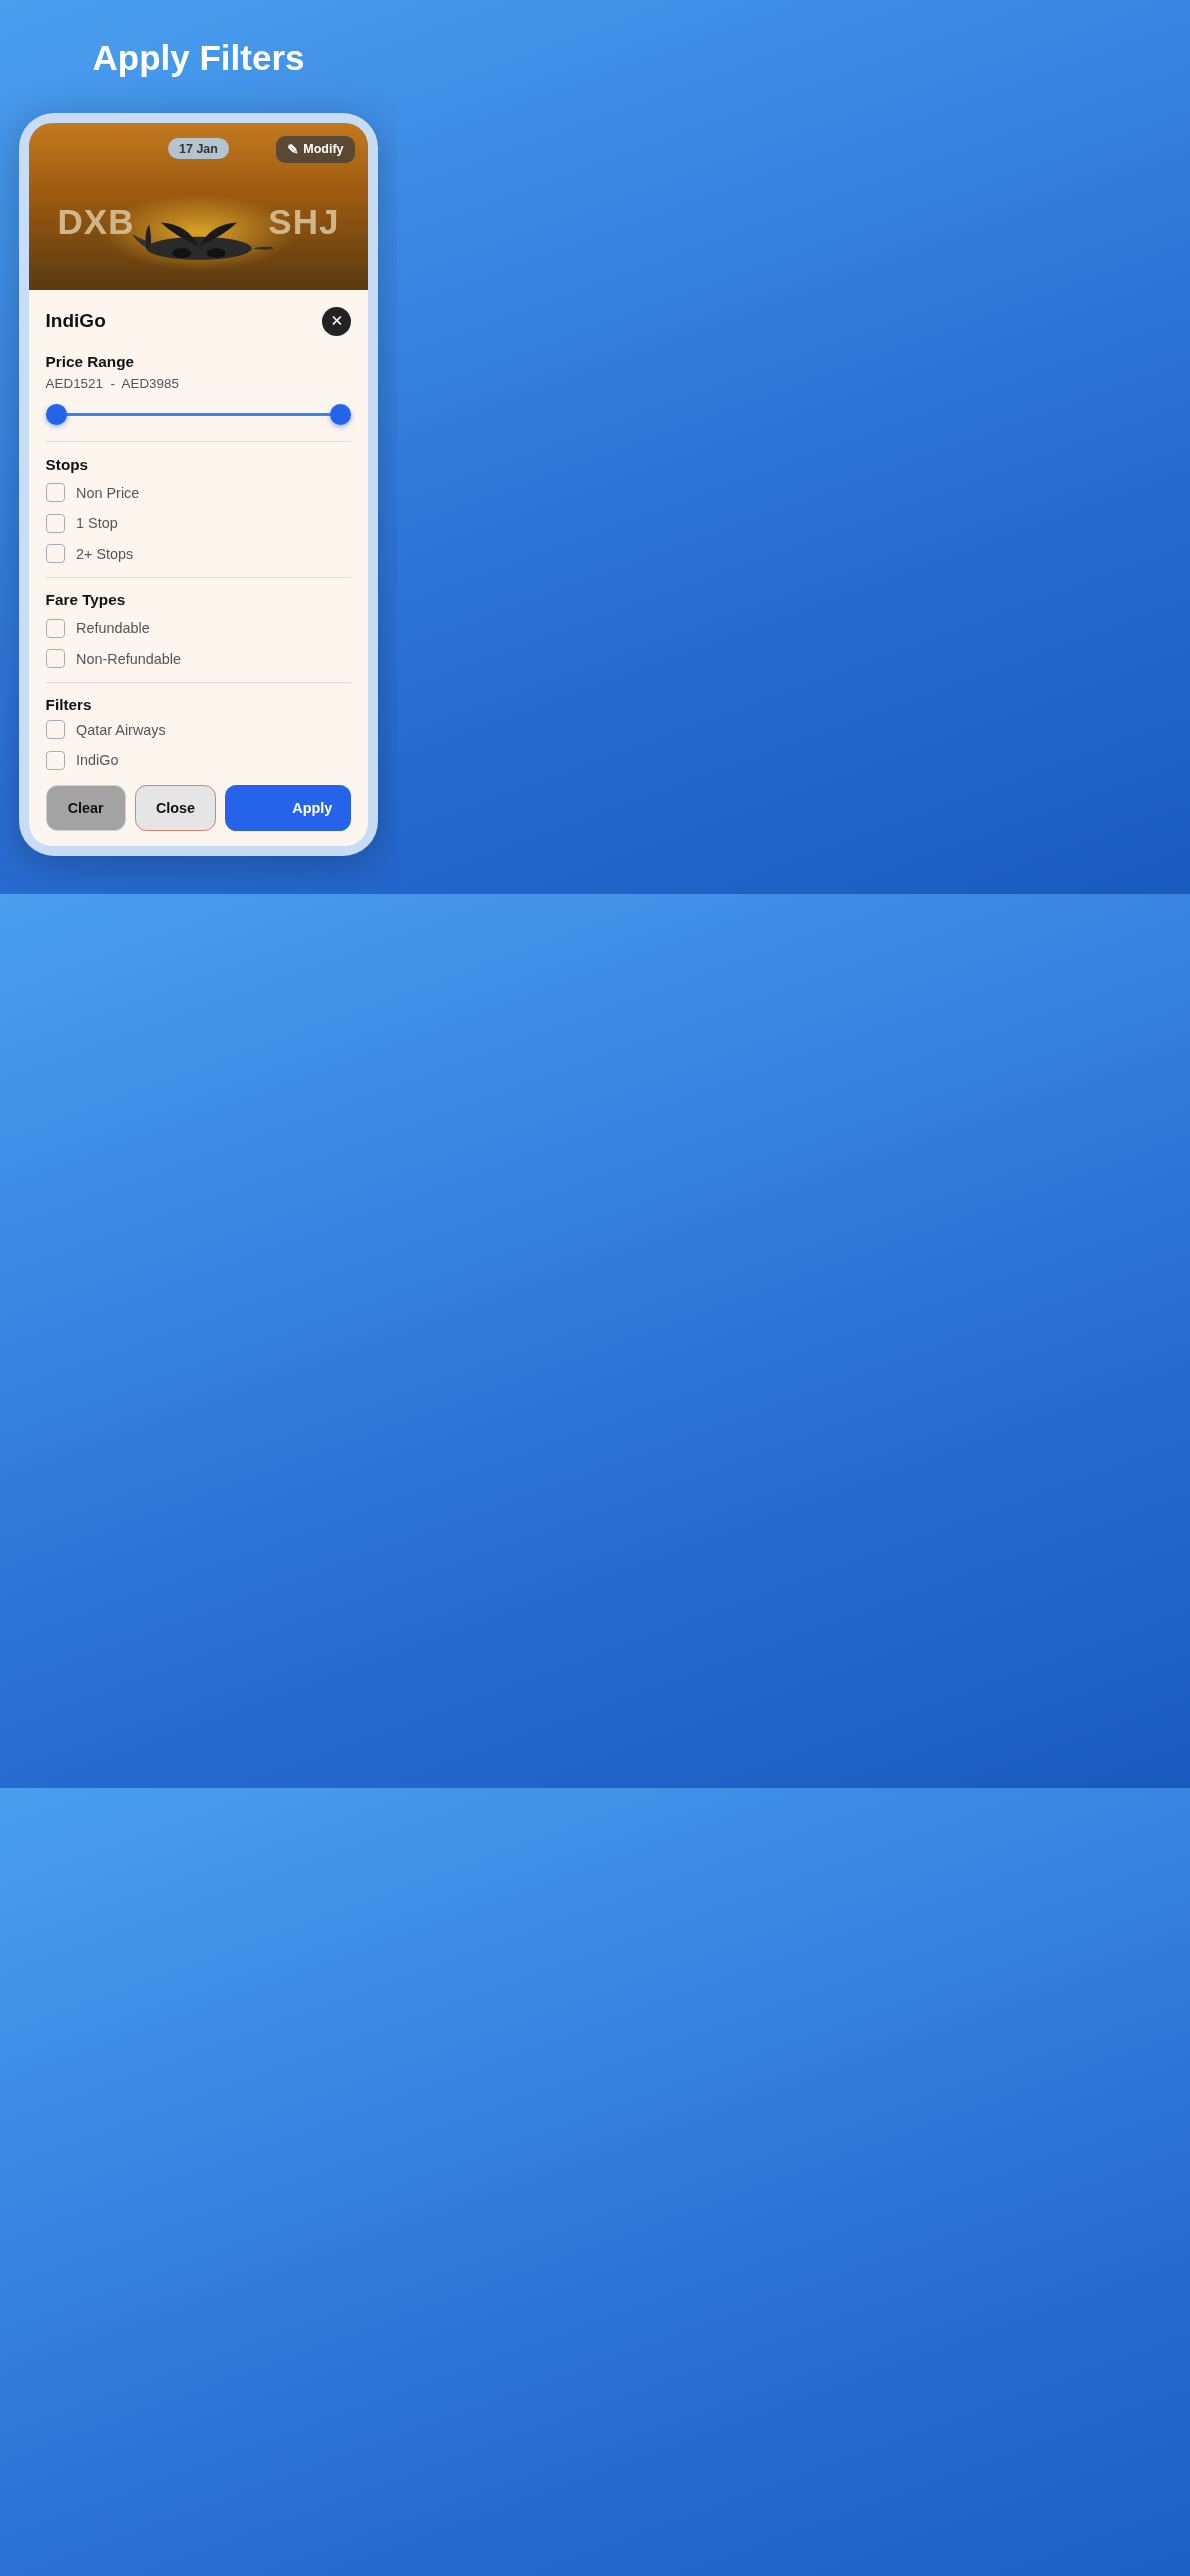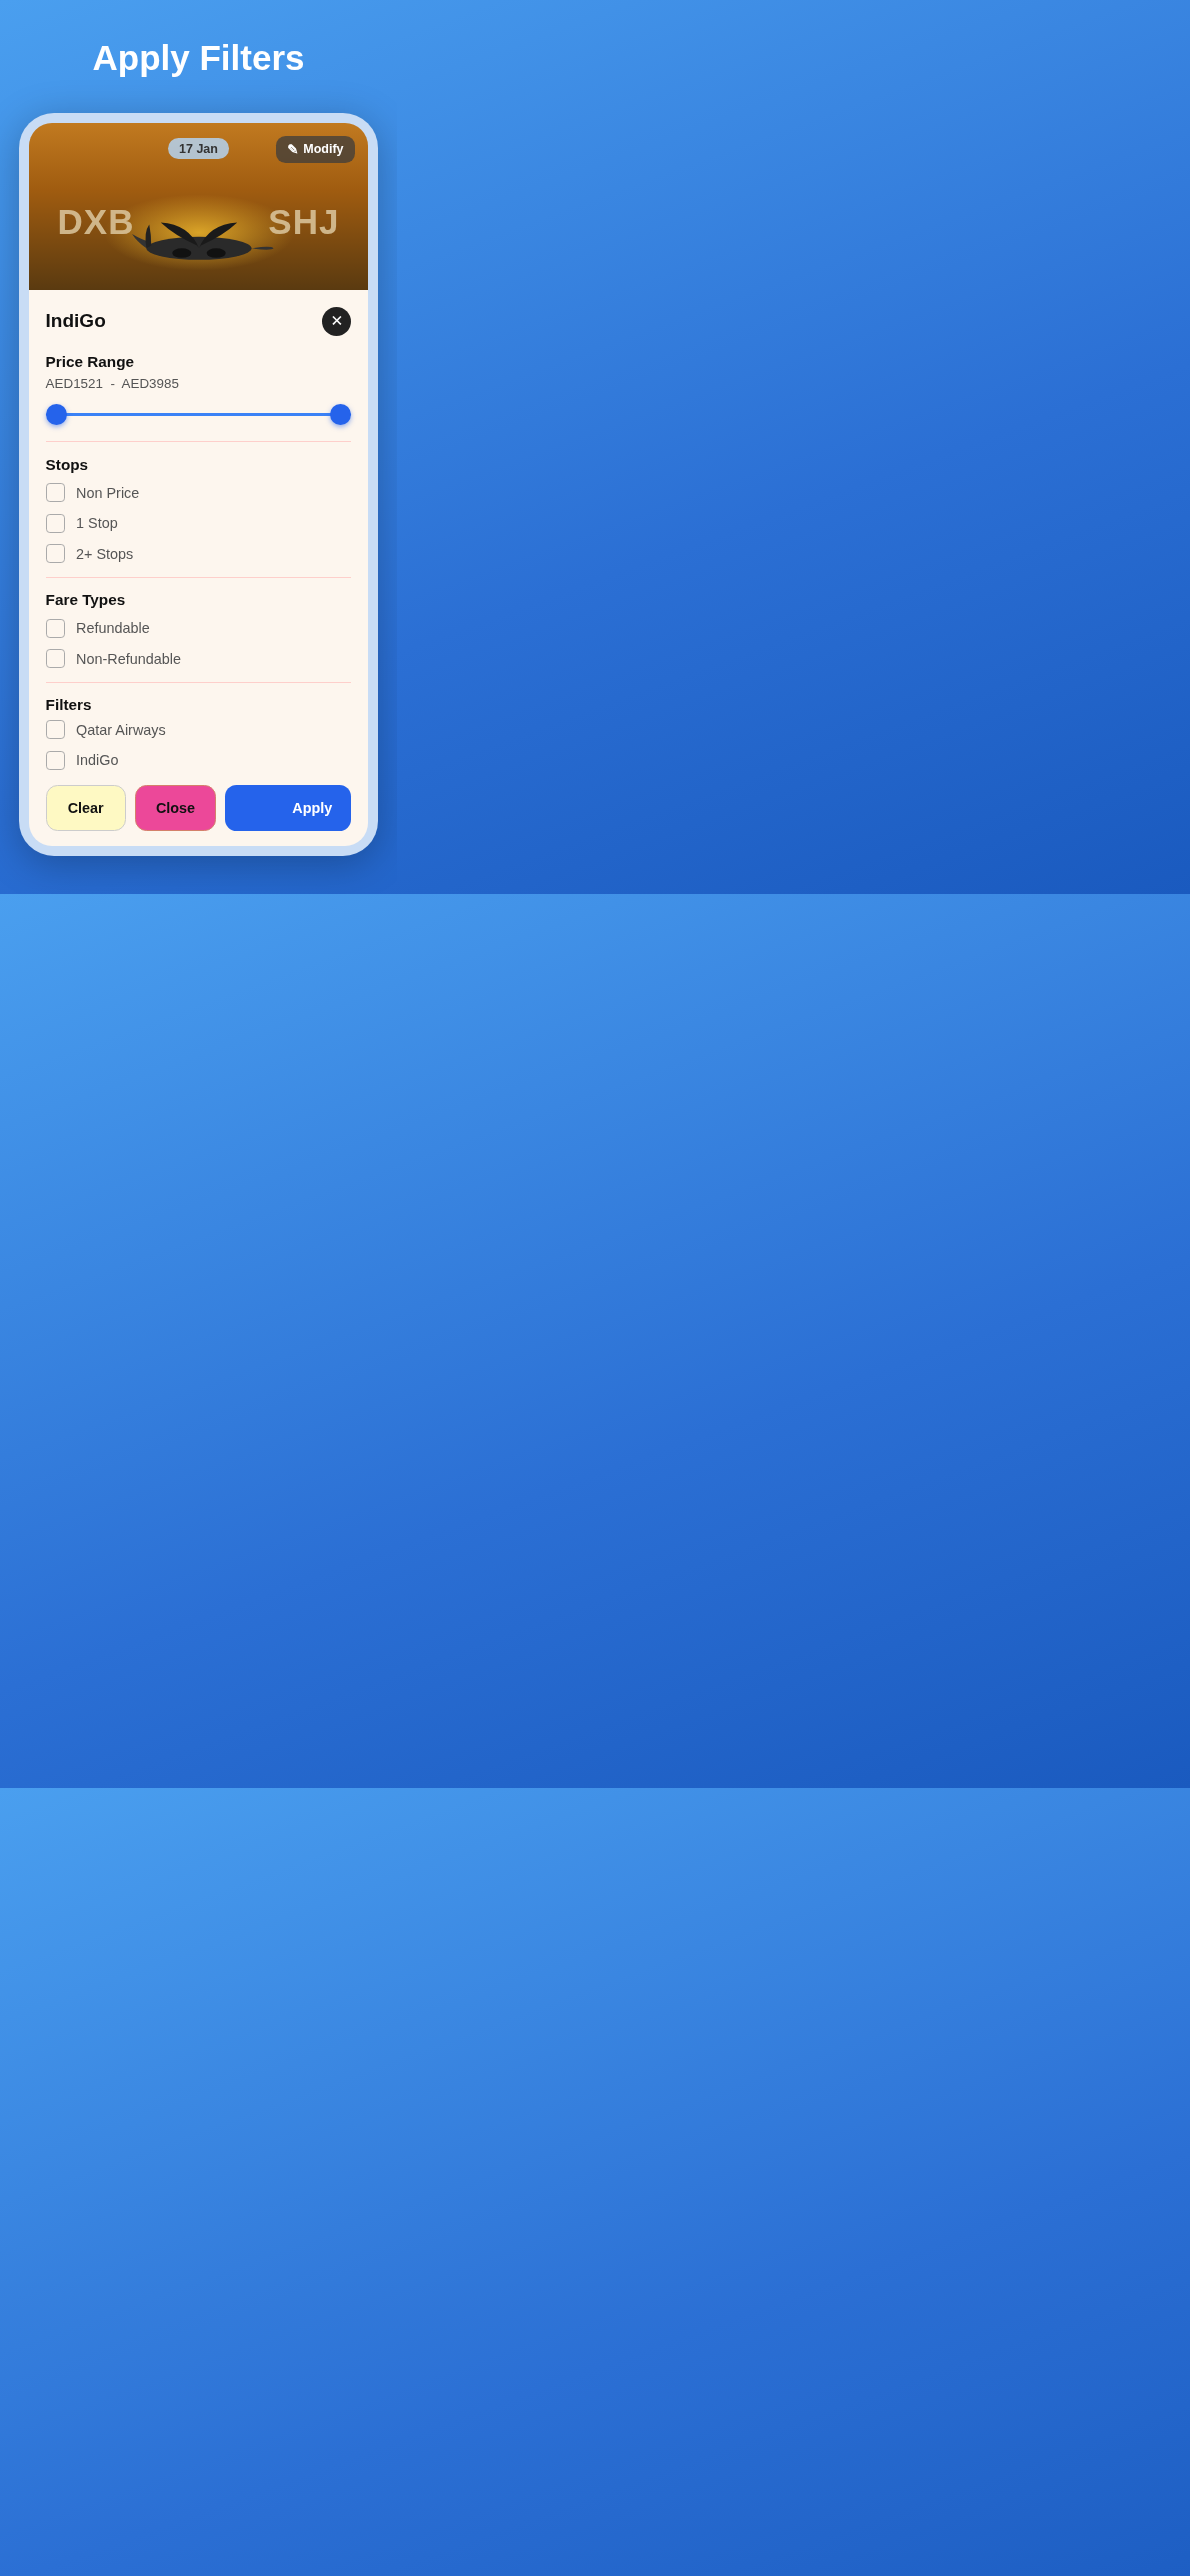--- a/index.html
+++ b/index.html
@@ -229,27 +229,27 @@
       font-size: 14.4px;
       font-weight: 600;
       cursor: pointer;
       border: none;
       display: flex;
       align-items: center;
       justify-content: center;
     }
 
     .btn-clear {
-      background: #fef9c3;
+      background: #a3a3a3;
       color: #111;
       border: 1.4px solid #ccc;
     }
 
     .btn-close {
-      background: #ec4899;
+      background: #e5e5e5;
       color: #111;
       border: 1.4px solid #d4806a;
     }
 
     .btn-apply {
       background: #2563eb;
       color: #fff;
       font-weight: 700;
       padding-left: 48px;
     }

